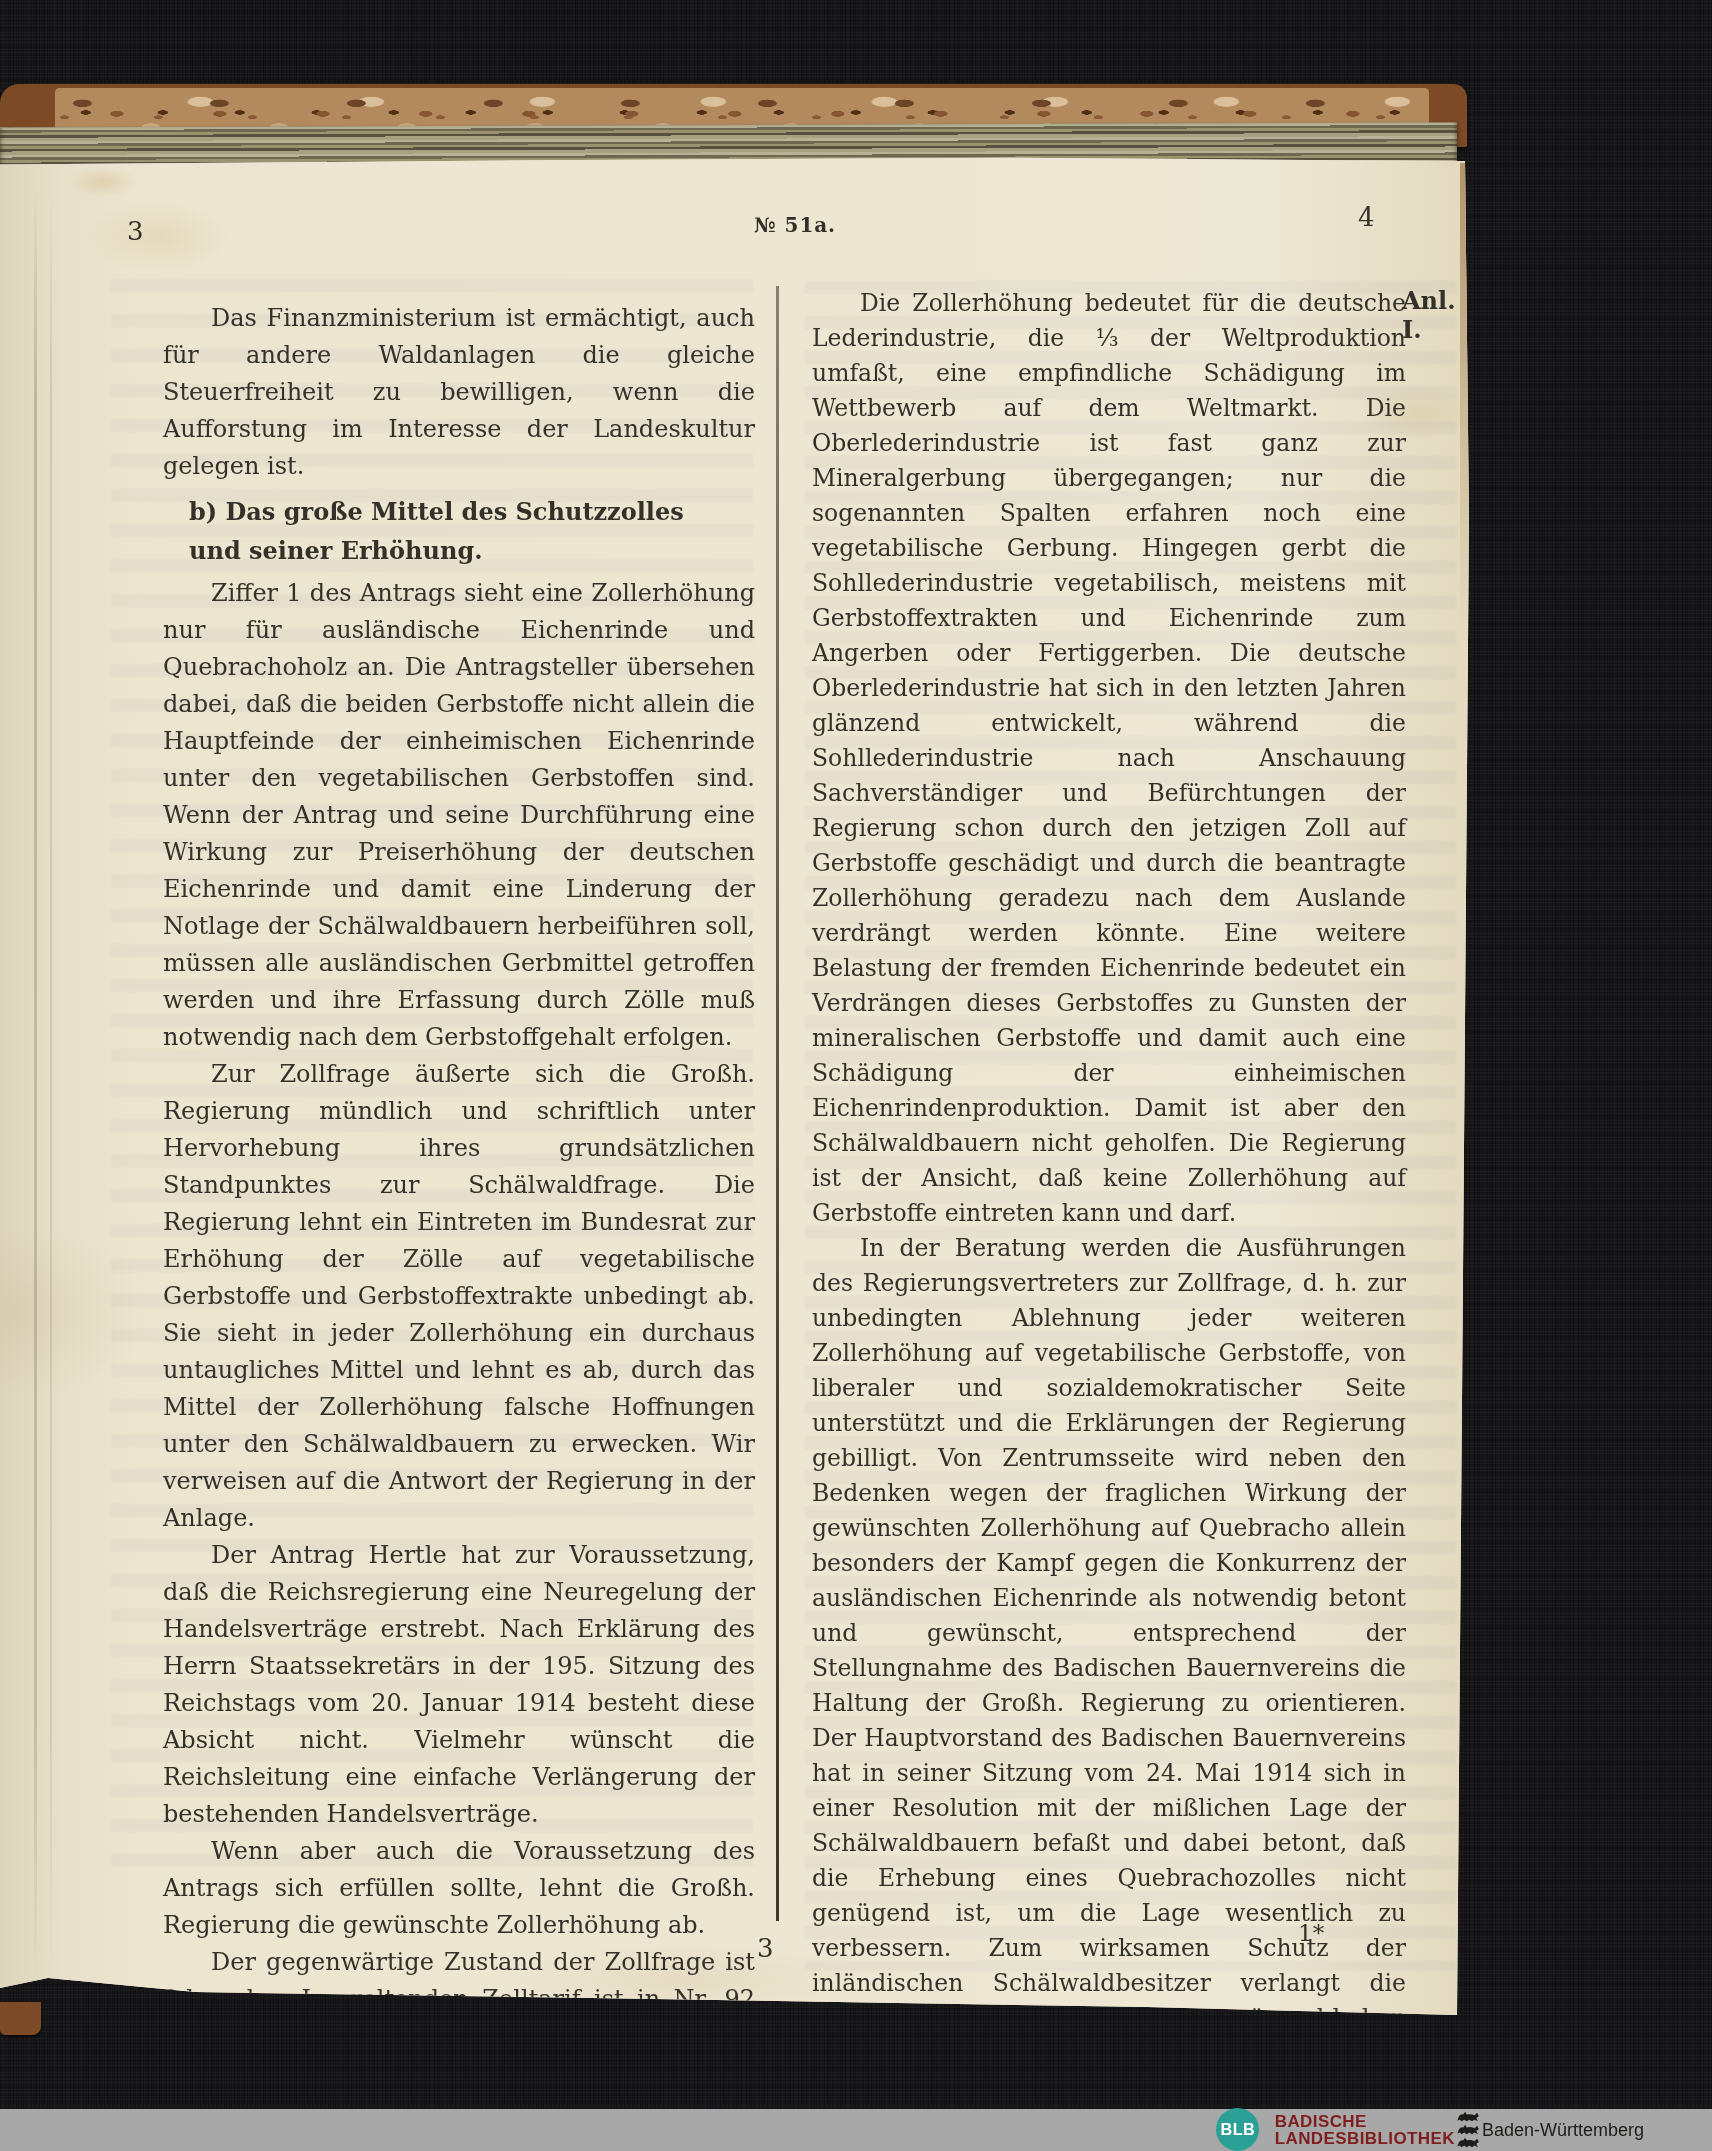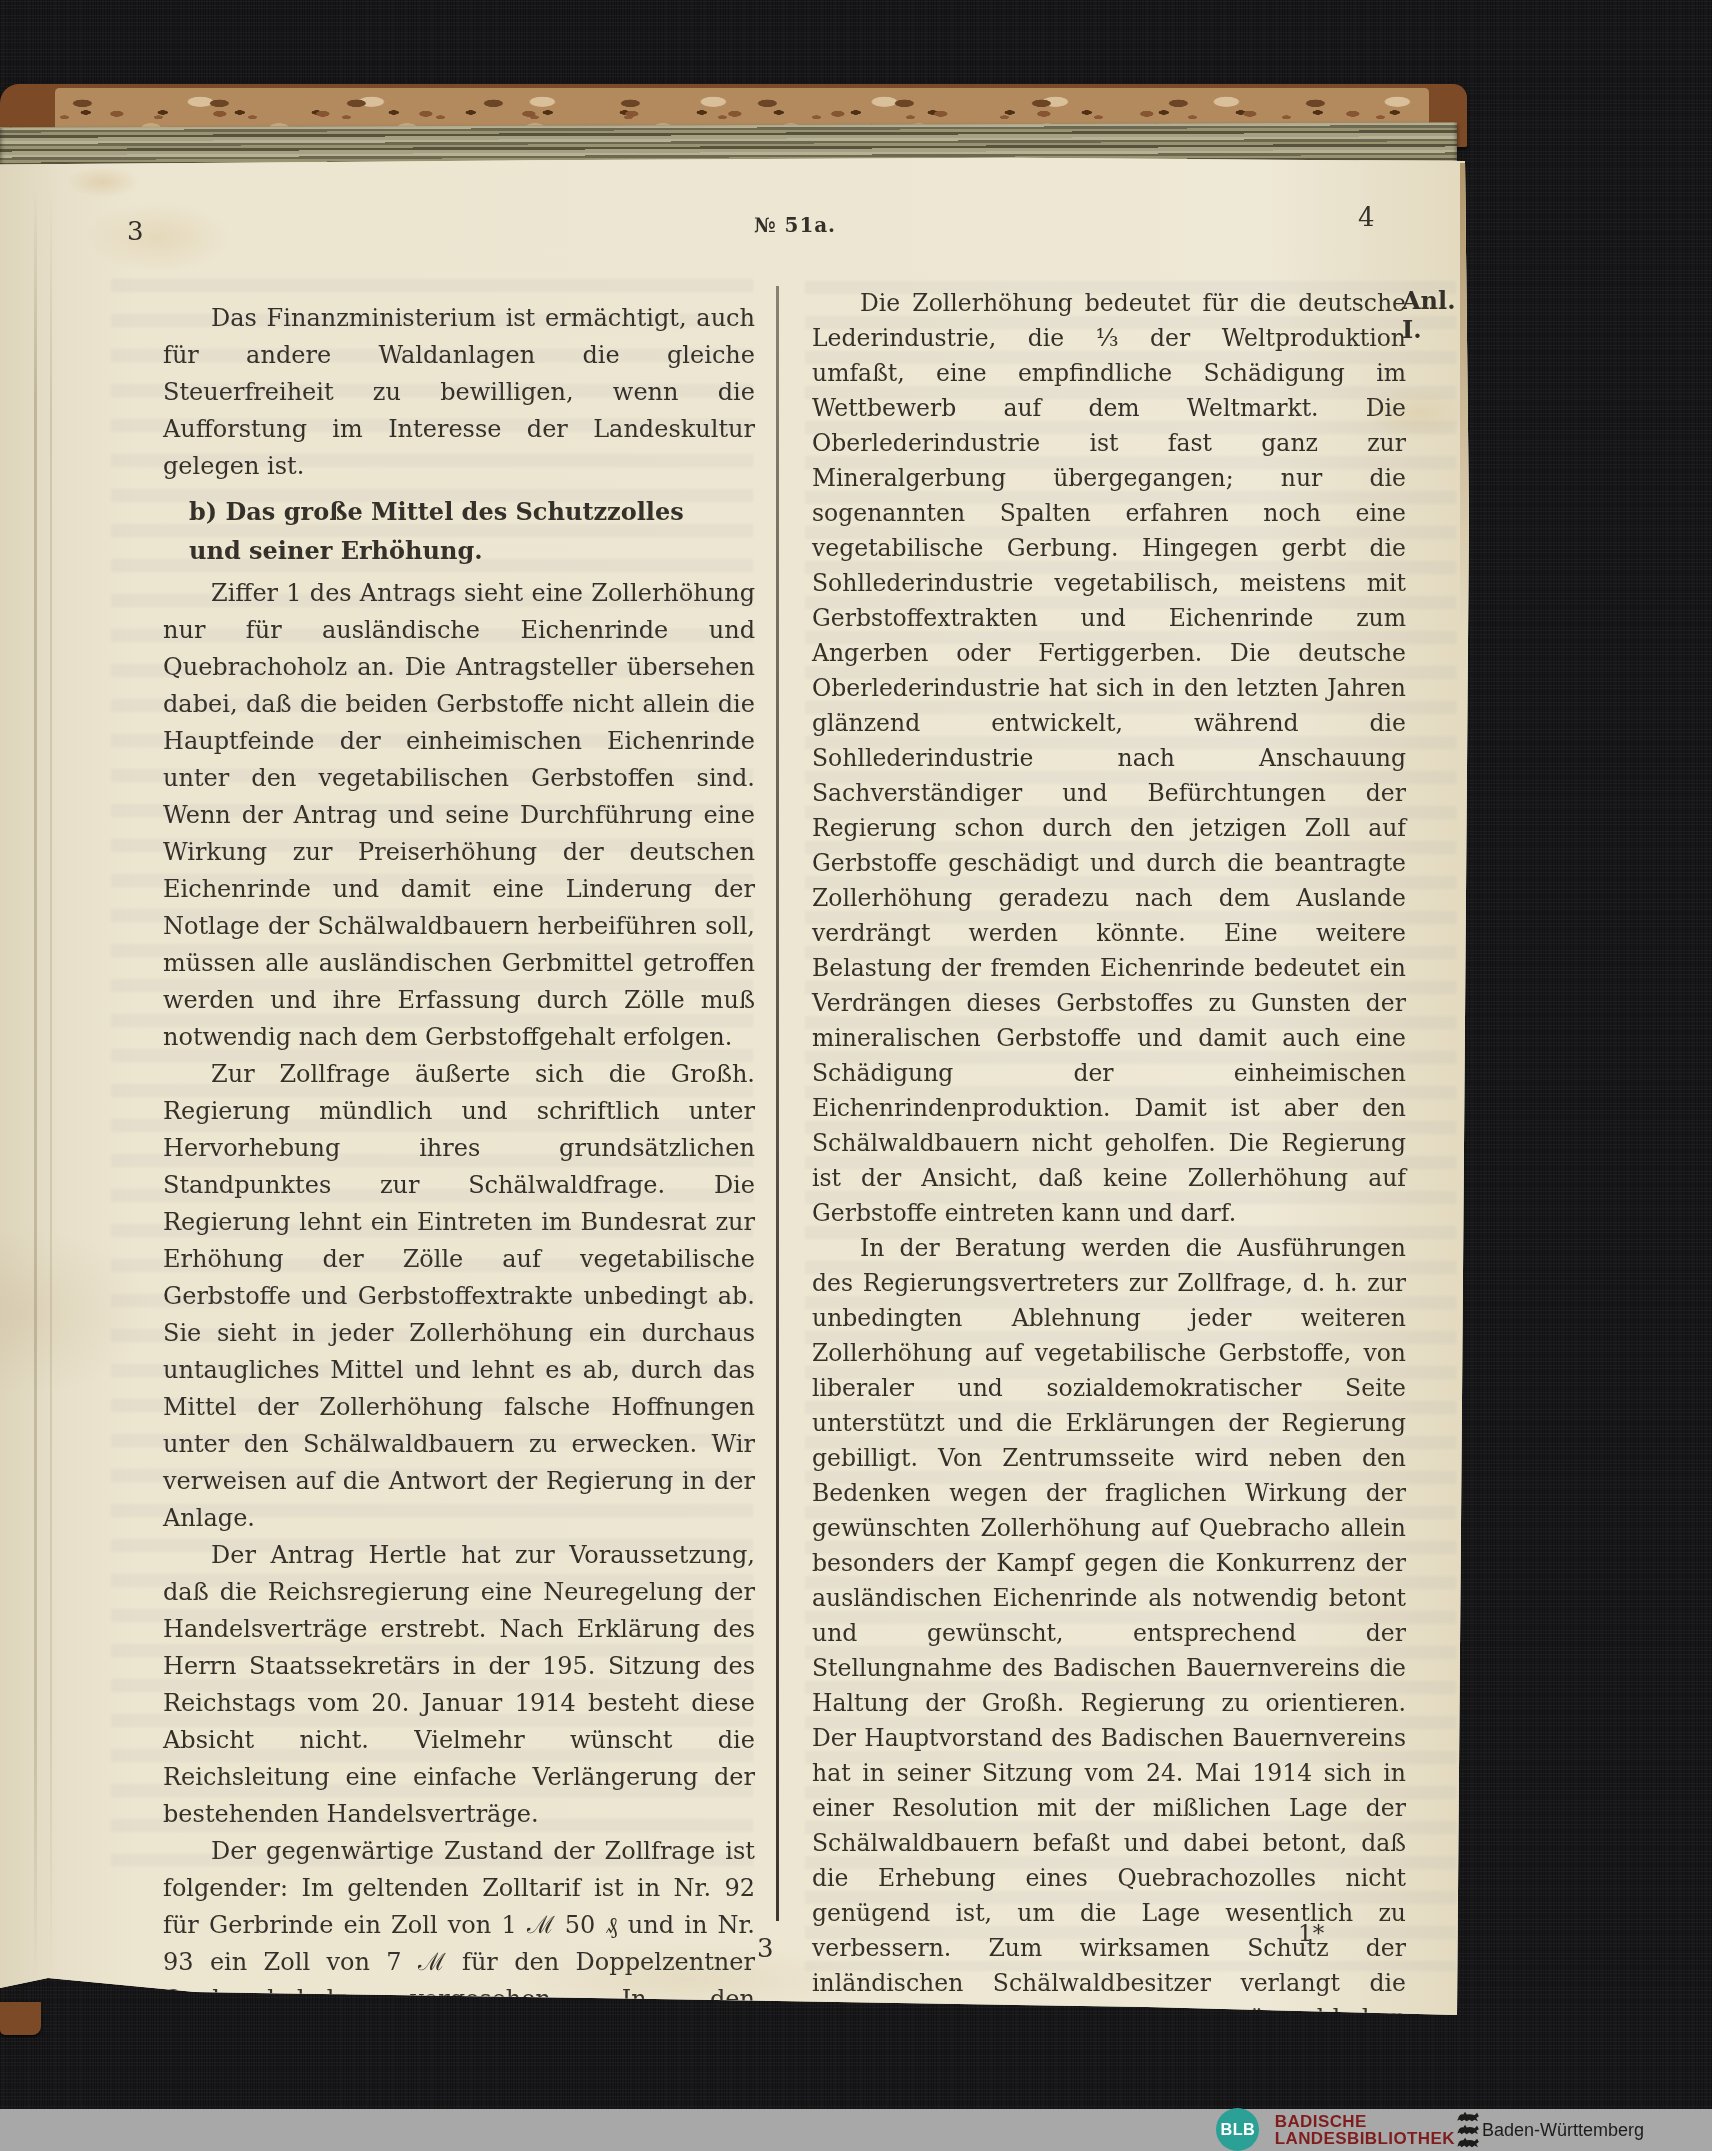--- a/index.html
+++ b/index.html
@@ -139,20 +139,21 @@
     <div class="issue-no">№ 51a.</div>
     <div class="pg-num-right">4</div>
     <div class="margin-note">Anl. I.</div>
 
     <div class="col col-left">
       <p>Das Finanzministerium ist ermächtigt, auch für andere Waldanlagen die gleiche Steuerfreiheit zu bewilligen, wenn die Aufforstung im Interesse der Landeskultur gelegen ist.</p>
       <p class="section-heading">b) Das große Mittel des Schutzzolles und seiner Erhöhung.</p>
       <p>Ziffer 1 des Antrags sieht eine Zollerhöhung nur für ausländische Eichenrinde und Quebrachoholz an. Die Antragsteller übersehen dabei, daß die beiden Gerbstoffe nicht allein die Hauptfeinde der einheimischen Eichenrinde unter den vegetabilischen Gerbstoffen sind. Wenn der Antrag und seine Durchführung eine Wirkung zur Preiserhöhung der deutschen Eichenrinde und damit eine Linderung der Notlage der Schälwaldbauern herbeiführen soll, müssen alle ausländischen Gerbmittel getroffen werden und ihre Erfassung durch Zölle muß notwendig nach dem Gerbstoffgehalt erfolgen.</p>
       <p>Zur Zollfrage äußerte sich die Großh. Regierung mündlich und schriftlich unter Hervorhebung ihres grundsätzlichen Standpunktes zur Schälwaldfrage. Die Regierung lehnt ein Eintreten im Bundesrat zur Erhöhung der Zölle auf vegetabilische Gerbstoffe und Gerbstoffextrakte unbedingt ab. Sie sieht in jeder Zollerhöhung ein durchaus untaugliches Mittel und lehnt es ab, durch das Mittel der Zollerhöhung falsche Hoffnungen unter den Schälwaldbauern zu erwecken. Wir verweisen auf die Antwort der Regierung in der Anlage.</p>
       <p>Der Antrag Hertle hat zur Voraussetzung, daß die Reichsregierung eine Neuregelung der Handelsverträge erstrebt. Nach Erklärung des Herrn Staatssekretärs in der 195. Sitzung des Reichstags vom 20. Januar 1914 besteht diese Absicht nicht. Vielmehr wünscht die Reichsleitung eine einfache Verlängerung der bestehenden Handelsverträge.</p>
+      <p>Wenn aber auch die Voraussetzung des Antrags sich erfüllen sollte, lehnt die Großh. Regierung die gewünschte Zollerhöhung ab.</p>
       <p>Der gegenwärtige Zustand der Zollfrage ist folgender: Im geltenden Zolltarif ist in Nr. 92 für Gerbrinde ein Zoll von 1 ℳ 50 ₰ und in Nr. 93 ein Zoll von 7 ℳ für den Doppelzentner Quebrachoholz vorgesehen. In den Handelsverträgen bekamen aber die Vertragsstaaten für Gerbrinde Zollfreiheit und für Quebrachoholz wurde ein Zoll von 2 ℳ für den Doppelzentner festgesetzt.</p>
 
     </div>
 
     <div class="divider"></div>
 
     <div class="col col-right">
       <p>Die Zollerhöhung bedeutet für die deutsche Lederindustrie, die ⅓ der Weltproduktion umfaßt, eine empfindliche Schädigung im Wettbewerb auf dem Weltmarkt. Die Oberlederindustrie ist fast ganz zur Mineralgerbung übergegangen; nur die sogenannten Spalten erfahren noch eine vegetabilische Gerbung. Hingegen gerbt die Sohllederindustrie vegetabilisch, meistens mit Gerbstoffextrakten und Eichenrinde zum Angerben oder Fertiggerben. Die deutsche Oberlederindustrie hat sich in den letzten Jahren glänzend entwickelt, während die Sohllederindustrie nach Anschauung Sachverständiger und Befürchtungen der Regierung schon durch den jetzigen Zoll auf Gerbstoffe geschädigt und durch die beantragte Zollerhöhung geradezu nach dem Auslande verdrängt werden könnte. Eine weitere Belastung der fremden Eichenrinde bedeutet ein Verdrängen dieses Gerbstoffes zu Gunsten der mineralischen Gerbstoffe und damit auch eine Schädigung der einheimischen Eichenrindenproduktion. Damit ist aber den Schälwaldbauern nicht geholfen. Die Regierung ist der Ansicht, daß keine Zollerhöhung auf Gerbstoffe eintreten kann und darf.</p>
       <p>In der Beratung werden die Ausführungen des Regierungsvertreters zur Zollfrage, d. h. zur unbedingten Ablehnung jeder weiteren Zollerhöhung auf vegetabilische Gerbstoffe, von liberaler und sozialdemokratischer Seite unterstützt und die Erklärungen der Regierung gebilligt. Von Zentrumsseite wird neben den Bedenken wegen der fraglichen Wirkung der gewünschten Zollerhöhung auf Quebracho allein besonders der Kampf gegen die Konkurrenz der ausländischen Eichenrinde als notwendig betont und gewünscht, entsprechend der Stellungnahme des Badischen Bauernvereins die Haltung der Großh. Regierung zu orientieren. Der Hauptvorstand des Badischen Bauernvereins hat in seiner Sitzung vom 24. Mai 1914 sich in einer Resolution mit der mißlichen Lage der Schälwaldbauern befaßt und dabei betont, daß die Erhebung eines Quebrachozolles nicht genügend ist, um die Lage wesentlich zu verbessern. Zum wirksamen Schutz der inländischen Schälwaldbesitzer verlangt die Resolution die Einführung eines genügend hohen Schutzzolles auf ausländische Eichenrinde. Damit ist vor allem auch eine Beseitigung der zollfreien Rindeneinfuhr aus Oesterreich-Ungarn und aus Frankreich beim Abschluß neuer Handelsverträge verlangt.</p>
 

